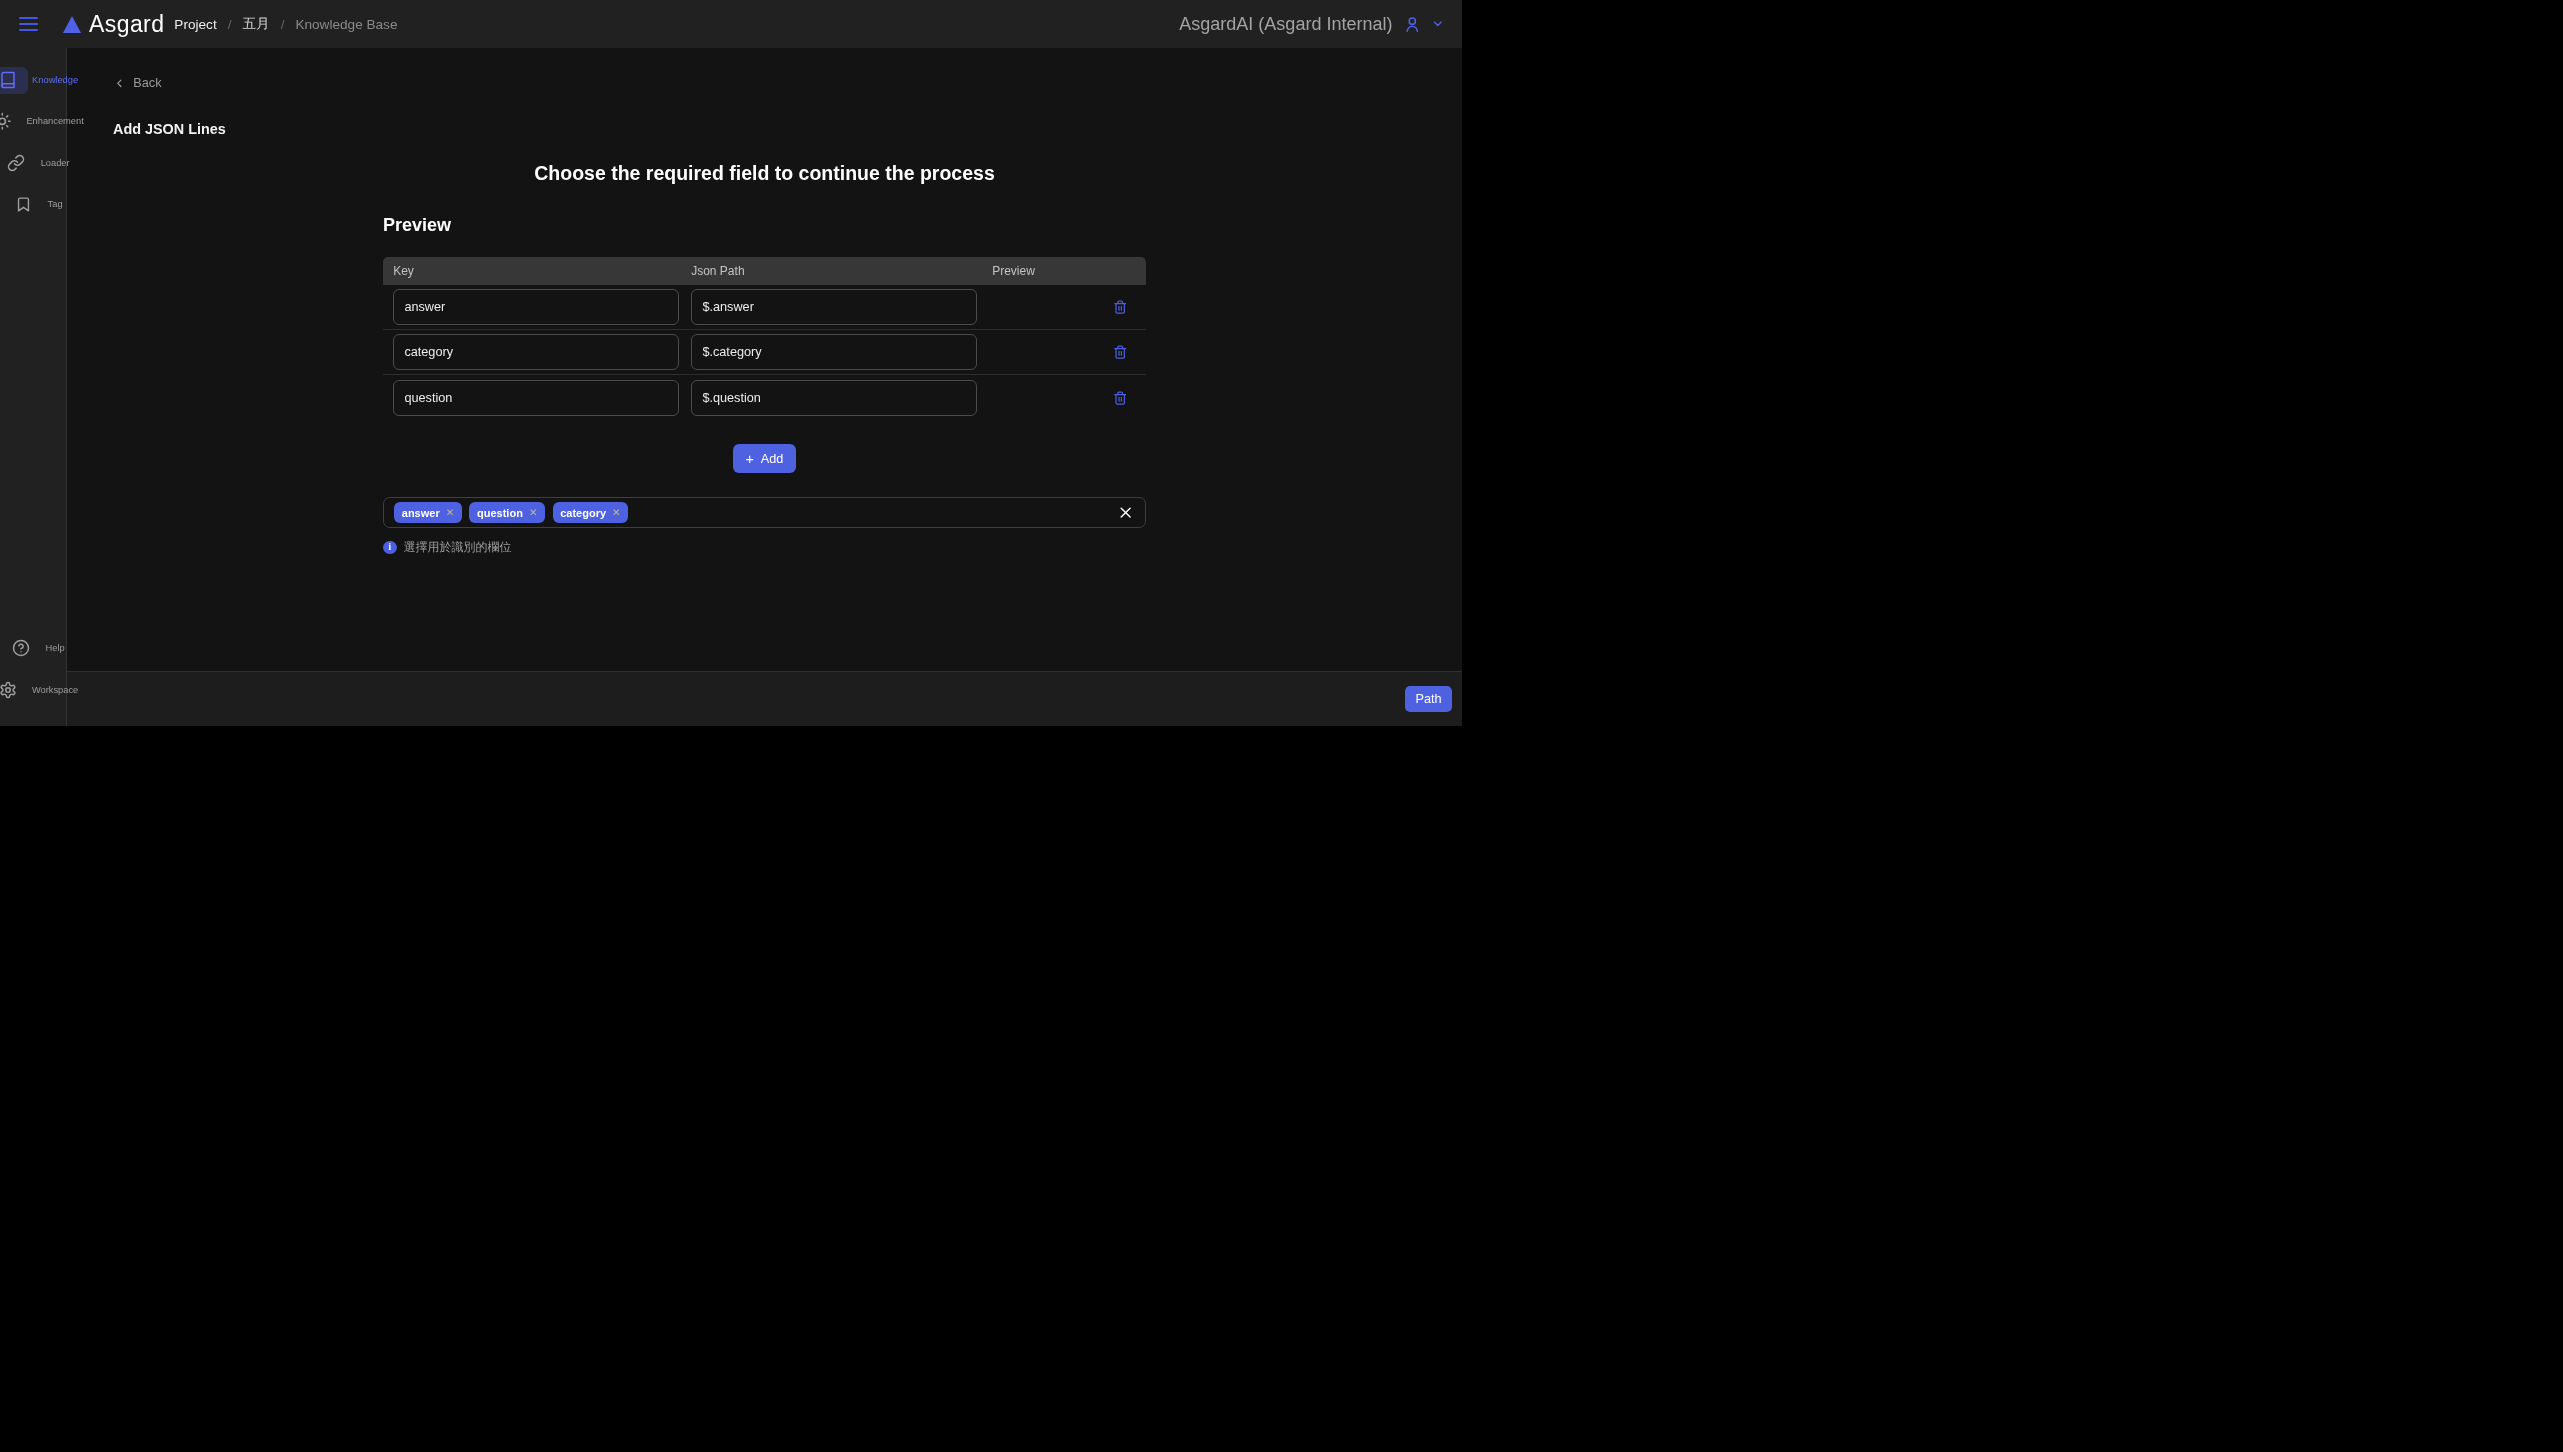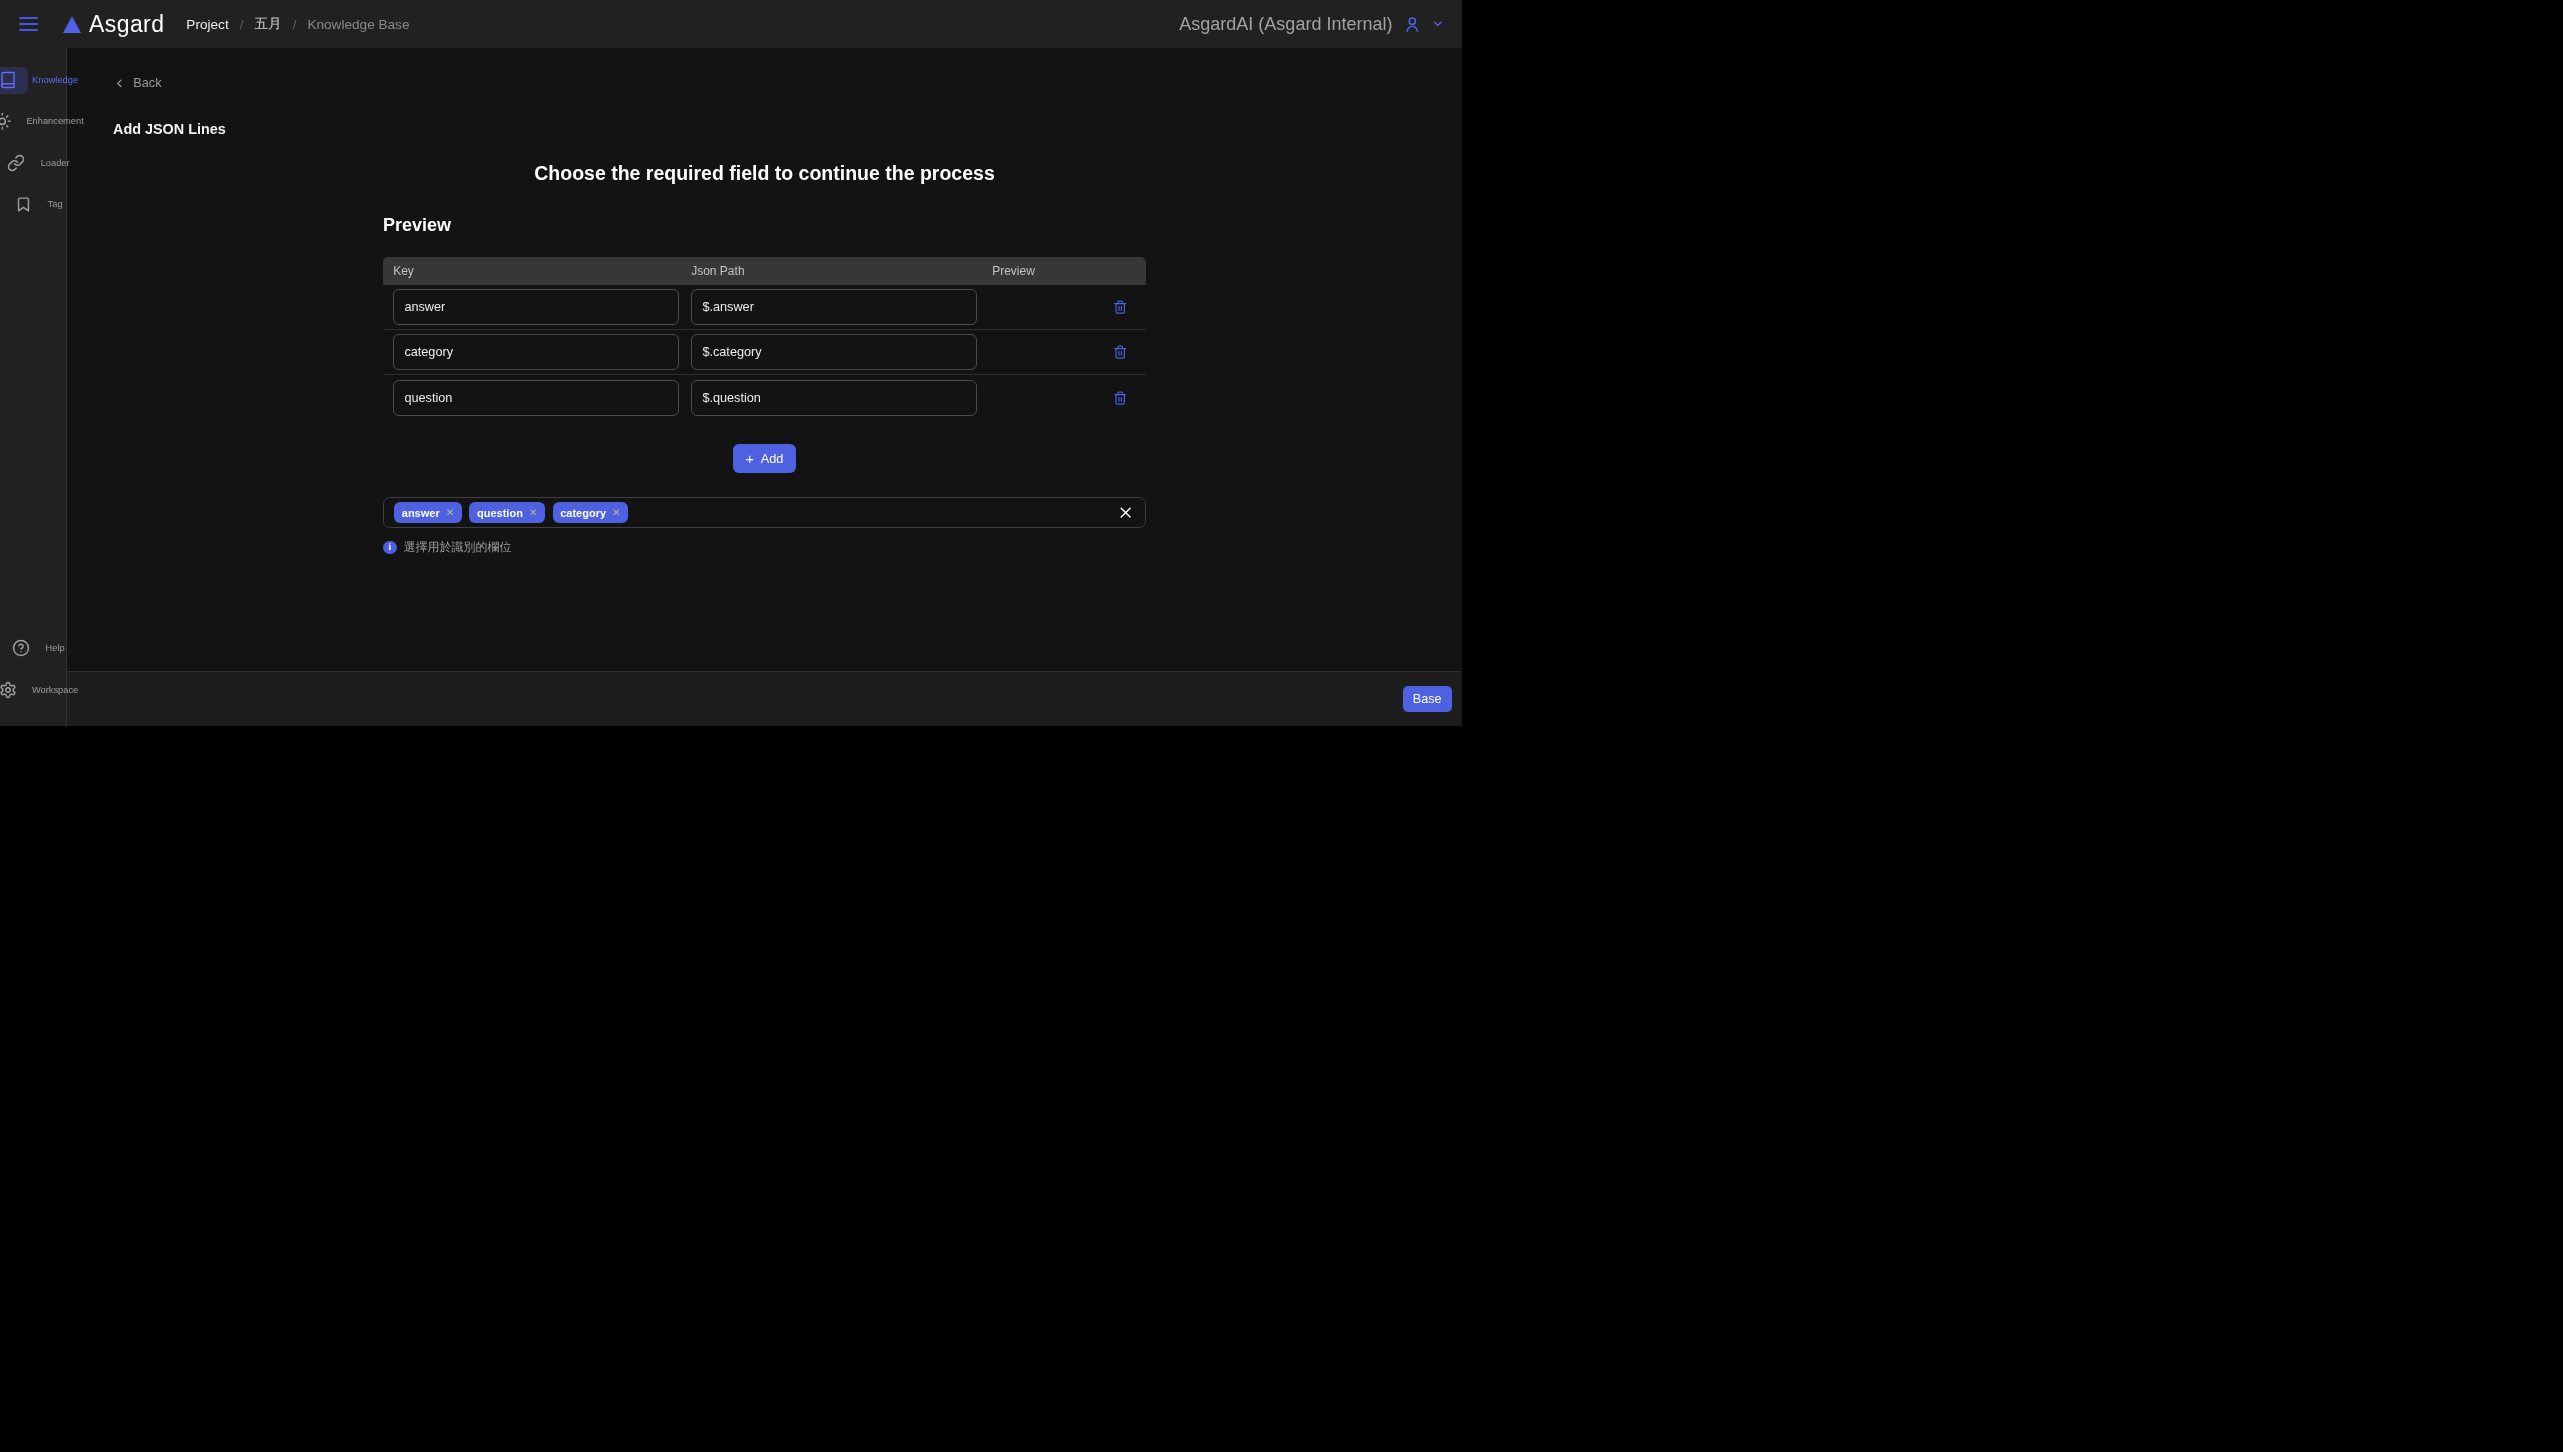--- a/index.html
+++ b/index.html
@@ -8,21 +8,21 @@
   .screen { position:relative; width:1462px; height:726px; background:#131313; overflow:hidden; }
 
   
   .app-header { position:absolute; top:0; left:0; right:0; height:48px; background:#212121;
     display:flex; align-items:center; padding:0 17px 0 18.6px; z-index:3; }
   .hamburger { display:flex; flex-direction:column; gap:3.4px; cursor:pointer; }
   .hamburger span { display:block; width:19.5px; height:2.5px; border-radius:1.7px; background:#4356e8; }
   .logo-group { display:flex; align-items:center; gap:7.6px; margin-left:25.4px; }
   .logo-triangle { width:0; height:0; border-left:9.3px solid transparent; border-right:9.3px solid transparent; border-bottom:17px solid #5063e8; }
   .logo-text { color:#ffffff; font-size:23px; font-weight:500; letter-spacing:0.4px; }
-  .breadcrumb { display:flex; align-items:center; gap:11px; margin-left:22px; font-size:13.6px; }
+  .breadcrumb { display:flex; align-items:center; gap:11px; margin-left:10px; font-size:13.6px; }
   .crumb-current { color:#ececec; font-weight:500; }
   .crumb-sep { color:#646464; }
   .crumb-mid { color:#d8d8d8; }
   .crumb-last { color:#8a8a8a; }
   .header-right { margin-left:auto; display:flex; align-items:center; gap:10.2px; }
   .account-label { color:#a3a3a3; font-size:18px; }
   .icon-svg { display:block; }
 
   
   .sidebar { position:absolute; top:48px; left:0; bottom:0; width:67px; background:#212121;
@@ -292,17 +292,17 @@
 
         <div class="hint-row">
           <span class="info-dot">i</span>
           <span class="hint-text">選擇用於識別的欄位</span>
         </div>
       </div>
     </div>
   </div>
 
   <div class="footer">
-    <button class="next-btn">Base</button>
+    <button class="next-btn">Path</button>
   </div>
 
 </div>
 
 
 </body></html>

